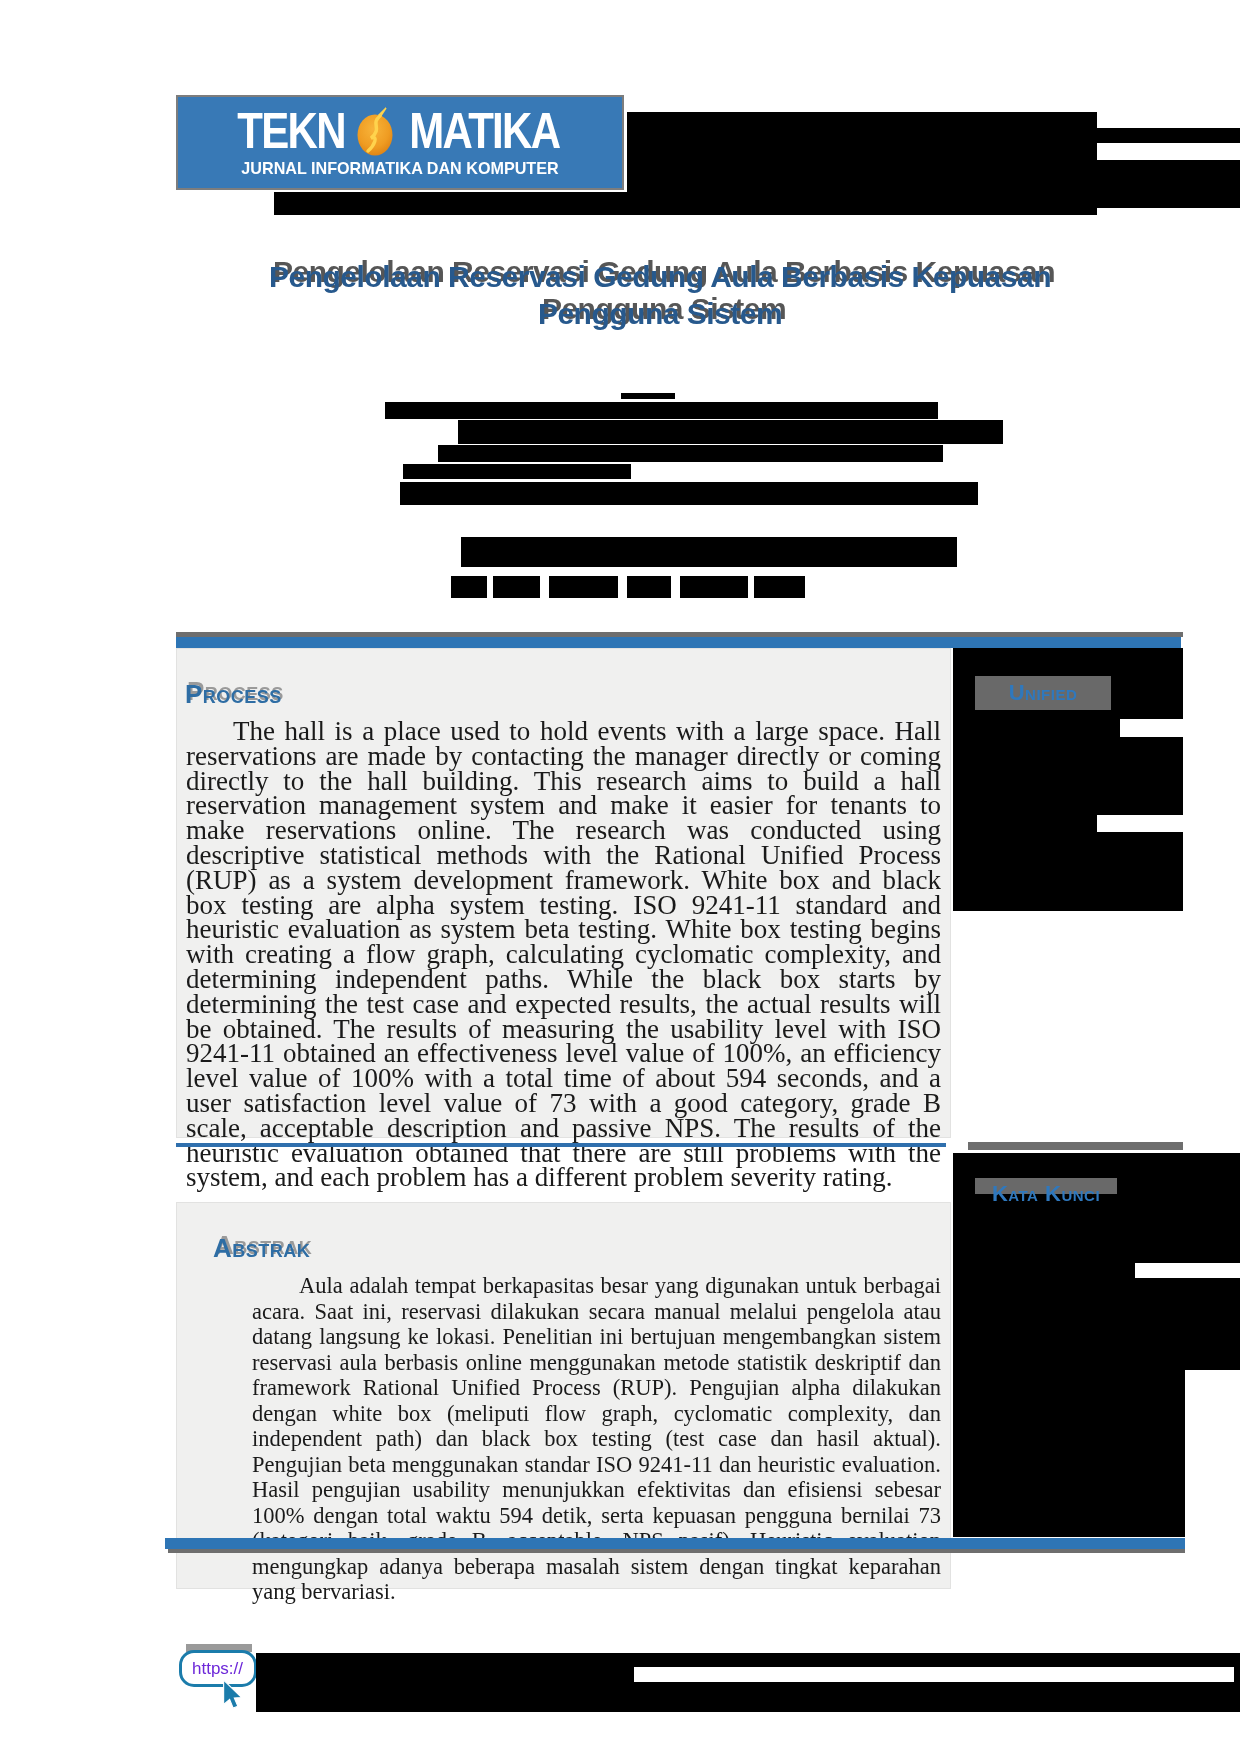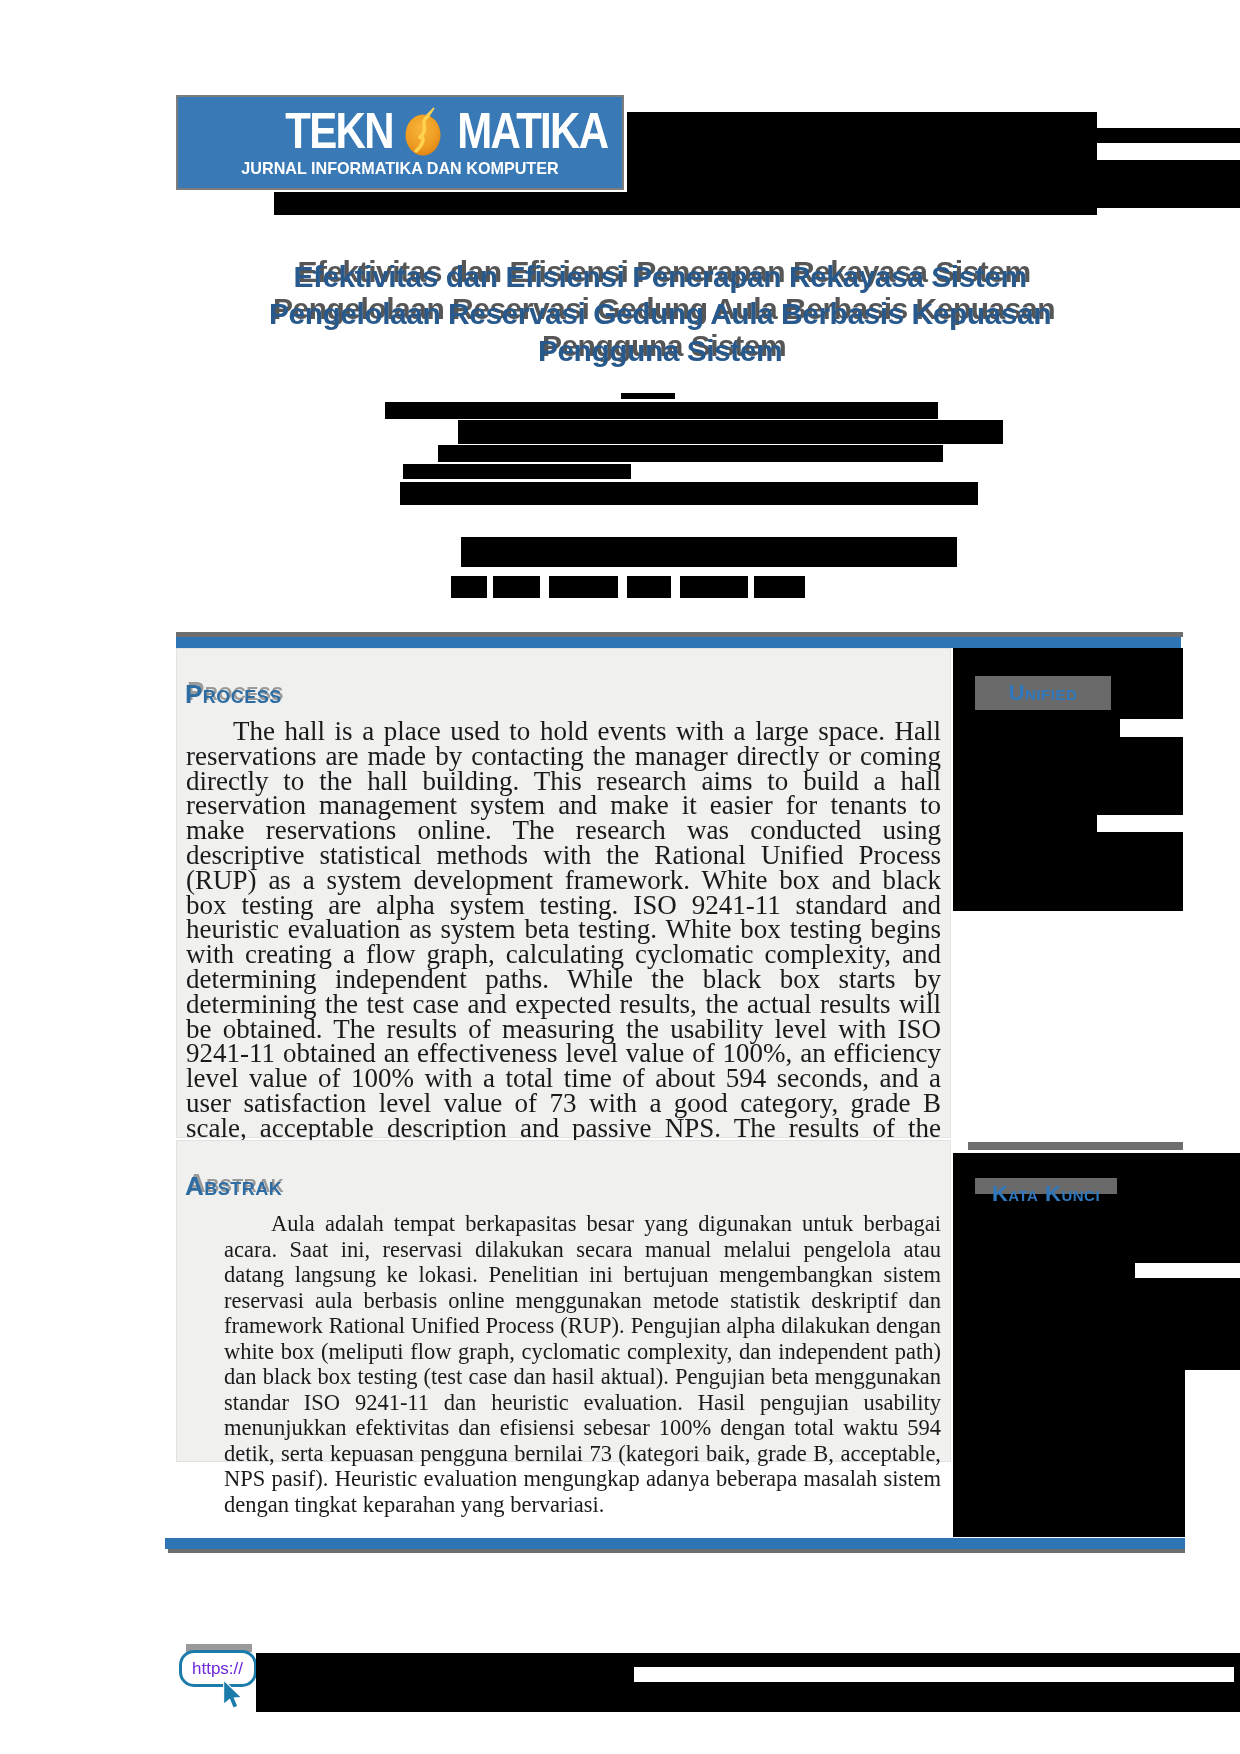--- a/index.html
+++ b/index.html
@@ -6,41 +6,41 @@
   .page{position:relative;width:1240px;height:1754px;background:#ffffff;overflow:hidden;
         font-family:"Liberation Sans",sans-serif;}
   
   .rx{position:absolute;background:#000000;}
   .wx{position:absolute;background:#ffffff;}
   .gx{position:absolute;background:#6e6e6e;}
 
   
   .logo-box{position:absolute;left:176px;top:95px;width:448px;height:95px;background:#3879b6;
             border:2px solid #7d7d7d;box-sizing:border-box;text-align:center;}
-  .logo-line1{display:flex;align-items:center;justify-content:flex-end;margin-top:8px;height:52px;}
+  .logo-line1{display:flex;align-items:center;justify-content:center;margin-top:8px;height:52px;}
   .logo-word{color:#ffffff;font-weight:700;font-size:50px;letter-spacing:-2px;
              transform:scaleX(0.84);transform-origin:center;line-height:1;}
   .logo-egg{width:38px;height:50px;margin:0 1px;flex:0 0 auto;}
   .logo-tagline{color:#ffffff;font-weight:700;font-size:17px;letter-spacing:0px;
                 transform:scaleX(0.95);transform-origin:center;margin-top:2px;}
 
   
   .title-block{position:absolute;left:140px;top:258px;width:1040px;text-align:center;
                color:#27598d;font-weight:700;font-size:30px;line-height:37px;letter-spacing:-0.5px;
                text-shadow:4px -5px 0 #565656;}
 
   
   .div1-gray{position:absolute;left:176px;top:632px;width:1007px;height:5px;background:#6e6e6e;}
   .div1-blue{position:absolute;left:176px;top:637px;width:1005px;height:11px;background:#2e75b5;}
 
   
   .abs-box{position:absolute;left:176px;width:775px;background:#f0f0ef;border:1px solid #e2e2e1;
            box-sizing:border-box;}
   .abs-box1{top:648px;height:490px;}
-  .abs-box2{top:1140px;height:322px;}
+  .abs-box2{top:1202px;height:387px;padding-left:28px;}
   .abs-heading{margin:30px 0 0 8px;color:#2e6da4;font-weight:700;font-size:26px;
                font-variant:small-caps;letter-spacing:0.5px;text-shadow:2px -3px 0 #9a9a9a;}
   .abs-body{margin:9px 9px 0 9px;color:#1a1a1a;text-align:justify;text-indent:47px;
             font-family:"Liberation Serif",serif;}
   .abs-body-en{font-size:27px;line-height:24.8px;}
   .abs-body-id{font-size:22.5px;line-height:25.5px;margin-left:47px;}
   .left-col-rule{position:absolute;left:176px;top:1143px;width:770px;height:4px;background:#2f6fad;}
 
   
   .chip{position:absolute;background:#696969;color:#2f78bd;font-weight:700;font-size:22px;
@@ -86,21 +86,20 @@
     </div>
     <div class="logo-tagline">JURNAL INFORMATIKA DAN KOMPUTER</div>
   </div>
 
   <div class="rx" style="left:627px;top:112px;width:470px;height:103px;"></div>
   <div class="rx" style="left:1097px;top:128px;width:143px;height:15px;"></div>
   <div class="rx" style="left:1097px;top:160px;width:143px;height:48px;"></div>
   <div class="rx" style="left:274px;top:192px;width:823px;height:23px;"></div>
 
   <div class="title-block">
-    <div>Efektivitas dan Efisiensi Penerapan Rekayasa Sistem</div>
     <div>Pengelolaan Reservasi Gedung Aula Berbasis Kepuasan</div>
     <div>Pengguna Sistem</div>
   </div>
 
   <div class="rx" style="left:621px;top:393px;width:54px;height:6px;"></div>
   <div class="rx" style="left:385px;top:402px;width:553px;height:17px;"></div>
   <div class="rx" style="left:458px;top:420px;width:545px;height:24px;"></div>
   <div class="rx" style="left:438px;top:445px;width:505px;height:17px;"></div>
   <div class="rx" style="left:403px;top:464px;width:228px;height:15px;"></div>
   <div class="rx" style="left:400px;top:482px;width:578px;height:23px;"></div>

